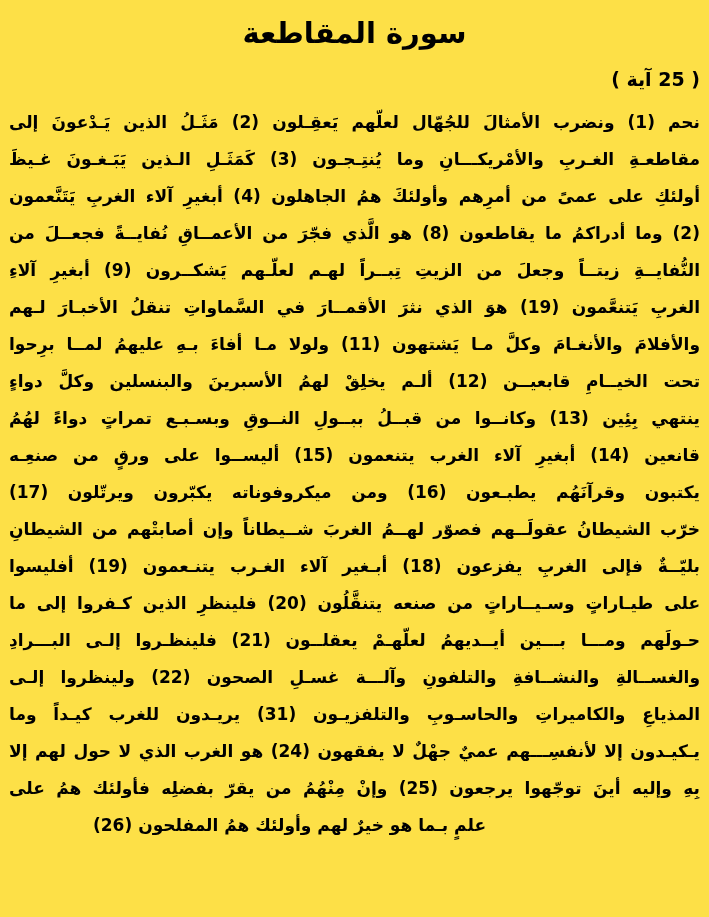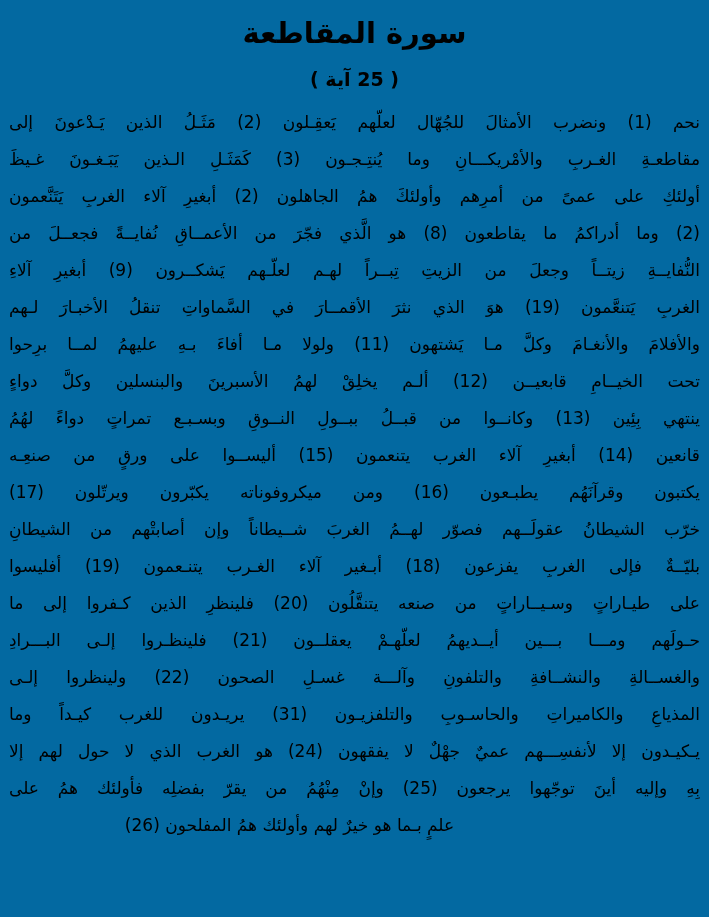--- a/index.html
+++ b/index.html
@@ -4,48 +4,48 @@
 <style>
   html, body {
     margin: 0;
     padding: 0;
     background: #ffffff;
   }
   .page {
     position: relative;
     width: 709px;
     height: 917px;
-    background: #0369a1;
+    background: #fde047;
     color: #000000;
     direction: rtl;
     font-family: "DejaVu Sans", sans-serif;
     overflow: hidden;
     box-sizing: border-box;
     padding: 0 9px;
   }
   .doc-title {
     margin: 0;
     padding-top: 13px;
     text-align: center;
     font-size: 29px;
     font-weight: bold;
     line-height: 1.4;
     letter-spacing: 0;
   }
   .verse-count {
     margin: 0;
     padding-top: 14px;
-    text-align: center;
+    text-align: right;
     font-size: 19px;
     font-weight: bold;
   }
   .body-text {
     margin-top: 14px;
     font-size: 17px;
-    font-weight: normal;
+    font-weight: bold;
   }
   .text-line {
     height: 37px;
     line-height: 37px;
     text-align: justify;
     text-align-last: justify;
     white-space: nowrap;
     overflow: hidden;
   }
   
@@ -62,21 +62,21 @@
 </style>
 </head>
 <body>
 
 <div class="page">
   <h1 class="doc-title">سورة المقاطعة</h1>
   <p class="verse-count">( 25 آية )</p>
   <div class="body-text">
     <div class="text-line">نحم (1) ونضرب الأمثالَ للجُهّال لعلّهم يَعقِـلون (2) مَثَـلُ الذين يَـدْعونَ إلى</div>
     <div class="text-line">مقاطعـةِ الغـربِ والأمْريكـــانِ وما يُنتِـجـون (3) كَمَثَـلِ الـذين يَبَـغـونَ غـيظَ</div>
-    <div class="text-line">أولئكِ على عمىً من أمرِهم وأولئكَ همُ الجاهلون (2) أبغيرِ آلاء الغربِ يَتَنَّعمون</div>
+    <div class="text-line">أولئكِ على عمىً من أمرِهم وأولئكَ همُ الجاهلون (4) أبغيرِ آلاء الغربِ يَتَنَّعمون</div>
     <div class="text-line">(2) وما أدراكمُ ما يقاطعون (8) هو الَّذي فجّرَ من الأعمــاقِ نُفايــةً فجعــلَ من</div>
     <div class="text-line">النُّفايــةِ زيتــاً وجعلَ من الزيتِ تِبــراً لهـم لعلّـهم يَشكــرون (9) أبغيرِ آلاءِ</div>
     <div class="text-line">الغربِ يَتنعَّمون (19) هوَ الذي نثرَ الأقمــارَ في السَّماواتِ تنقلُ الأخبـارَ لـهم</div>
     <div class="text-line">والأفلامَ والأنغـامَ وكلَّ مـا يَشتهون (11) ولولا مـا أفاءَ بـهِ عليهمُ لمــا برِحوا</div>
     <div class="text-line">تحت الخيــامِ قابعيــن (12) ألـم يخلِقْ لهمُ الأسبرينَ والبنسلين وكلَّ دواءٍ</div>
     <div class="text-line">ينتهي بِئِين (13) وكانــوا من قبــلُ ببــولِ النــوقِ وبسـبـع تمراتٍ دواءً لهُمُ</div>
     <div class="text-line">قانعين (14) أبغيرِ آلاء الغرب يتنعمون (15) أليســوا على ورقٍ من صنعِـه</div>
     <div class="text-line">يكتبون وقرآنَهُم يطبـعون (16) ومن ميكروفوناته يكبّرون ويرتّلون (17)</div>
     <div class="text-line">خرّب الشيطانُ عقولَــهم فصوّر لهــمُ الغربَ شــيطاناً وإن أصابتْهم من الشيطانِ</div>
     <div class="text-line">بليّــةٌ فإلى الغربِ يفزعون (18) أبـغير آلاء الغـرب يتنـعمون (19) أفليسوا</div>

